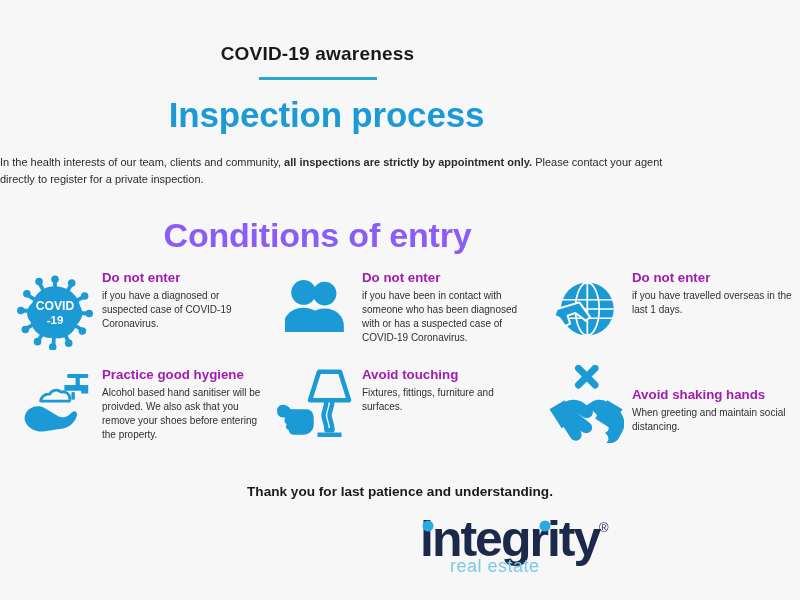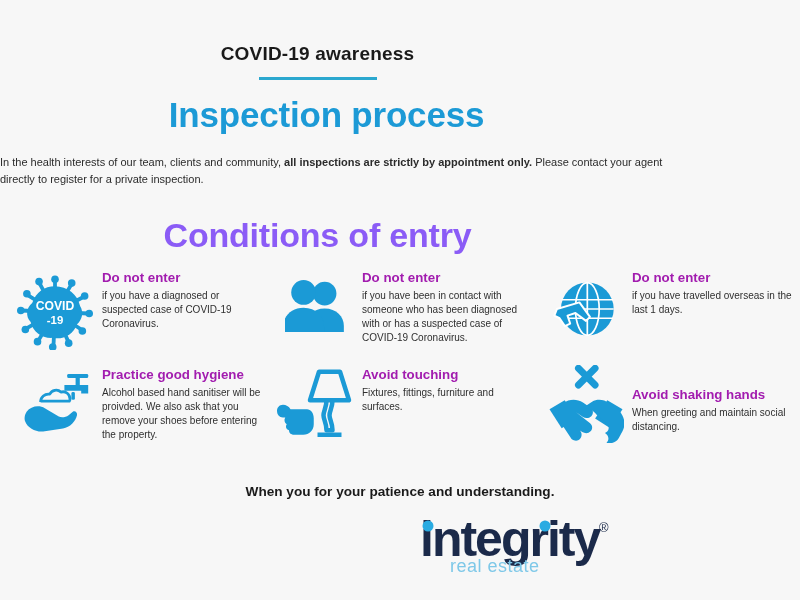--- a/index.html
+++ b/index.html
@@ -344,21 +344,21 @@
           </svg>
         </div>
         <div class="card-body">
           <div class="card-title">Avoid shaking hands</div>
           <div class="card-text">When greeting and maintain social distancing.</div>
         </div>
       </div>
     </div>
   </div>
 
-  <div class="thanks">When you for your patience and understanding.</div>
+  <div class="thanks">Thank you for last patience and understanding.</div>
 
   <div class="logo">
     <svg width="205" height="72" viewBox="0 0 205 72" aria-hidden="true">
       <text x="8" y="48" font-family="'Liberation Sans',sans-serif" font-size="50" font-weight="bold" fill="#1b2a4a" letter-spacing="-2">integrity</text>
 
       <circle cx="16" cy="18" r="5.5" fill="#29abe2"></circle>
       <circle cx="133" cy="18" r="5.5" fill="#29abe2"></circle>
       <text x="187" y="24" font-family="'Liberation Sans',sans-serif" font-size="13" fill="#1b2a4a">®</text>
       <text x="38" y="64" font-family="'Liberation Sans',sans-serif" font-size="18" fill="#7ec8e8" letter-spacing="0.5">real estate</text>
     </svg>

